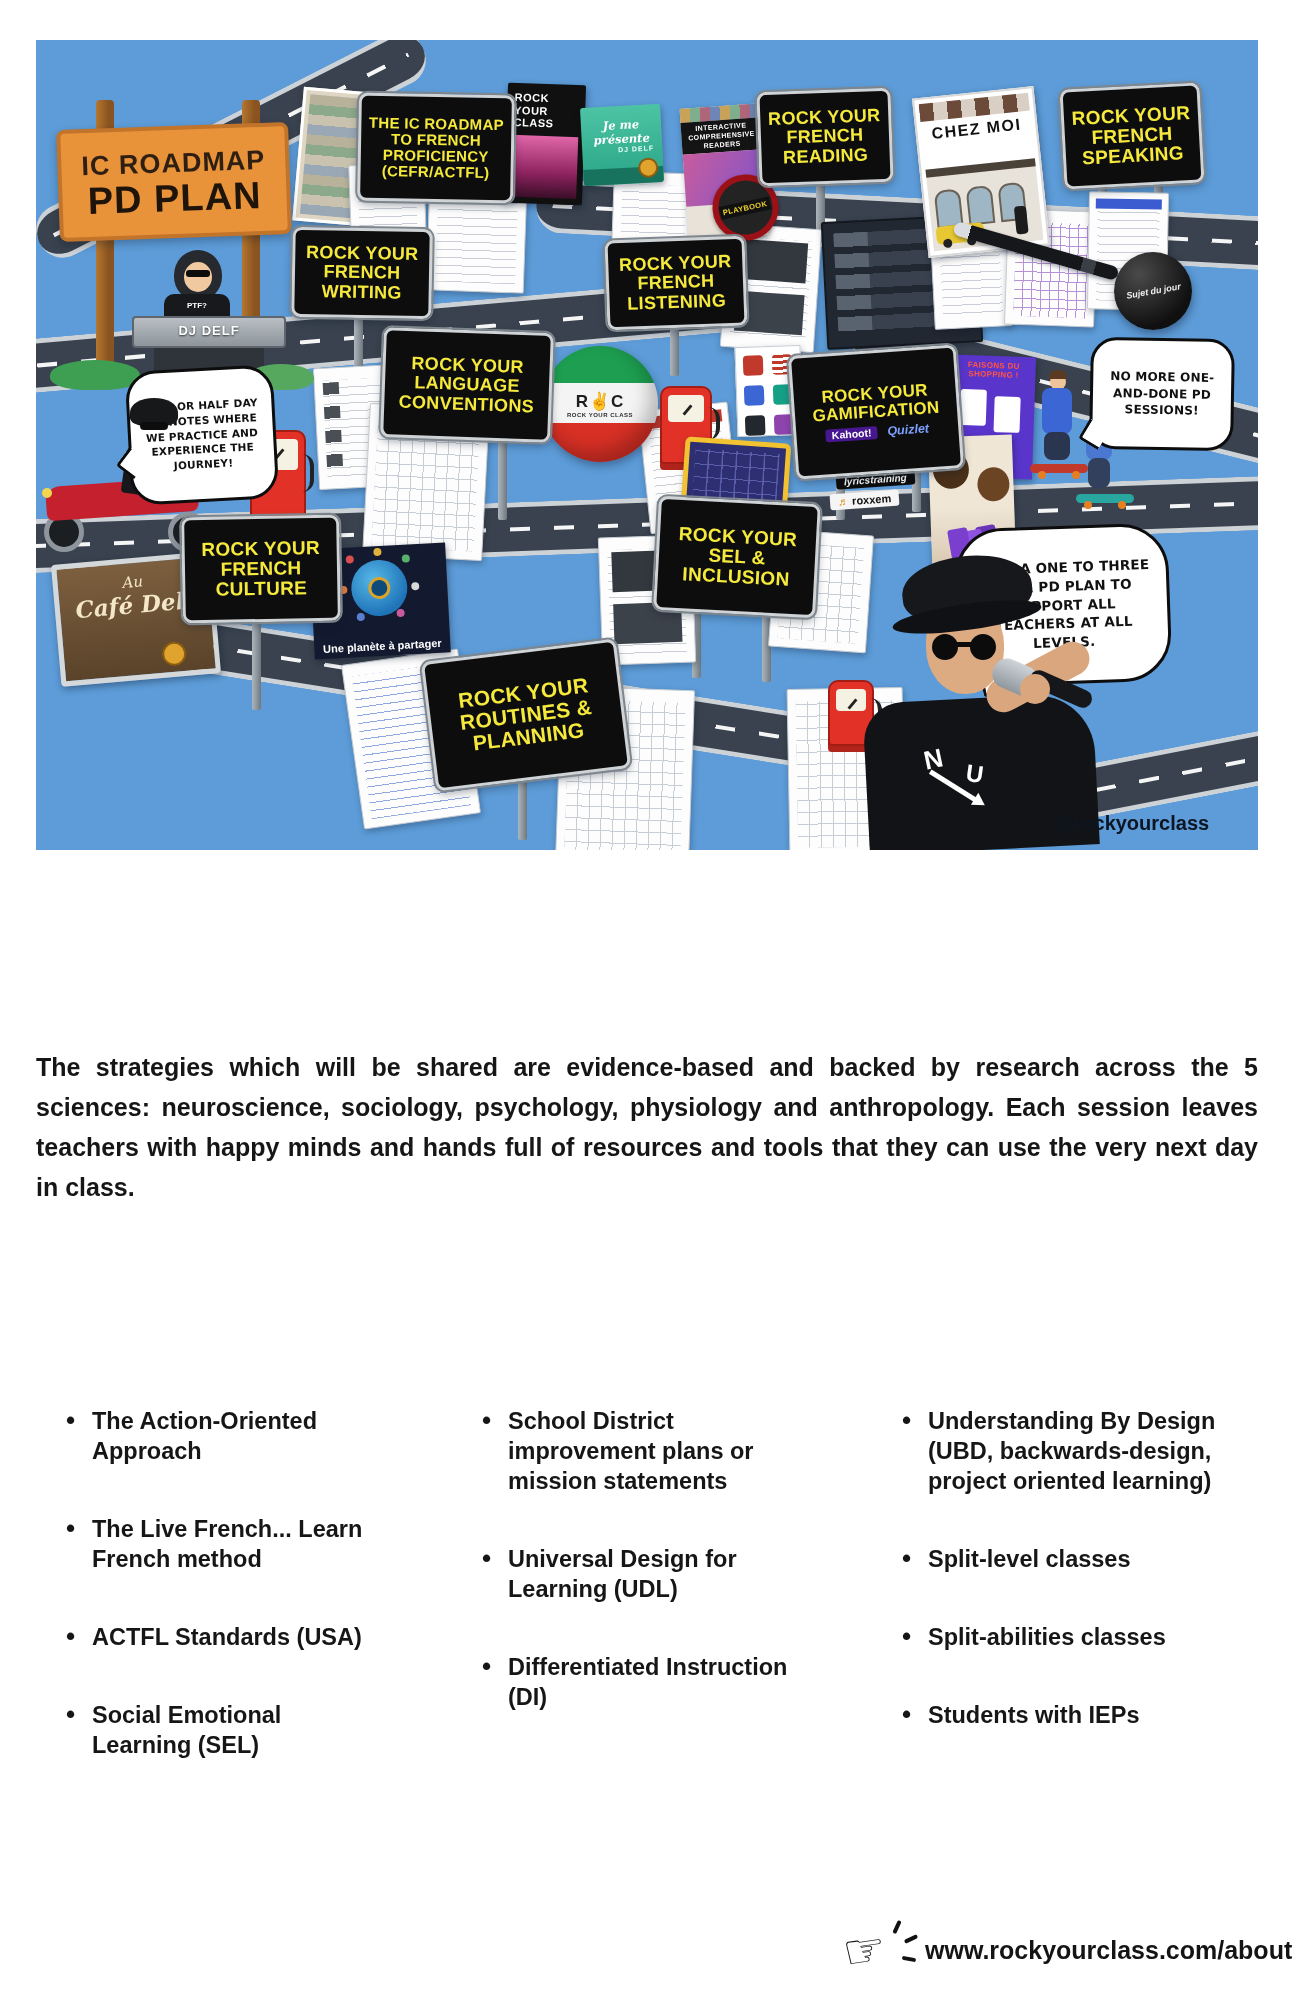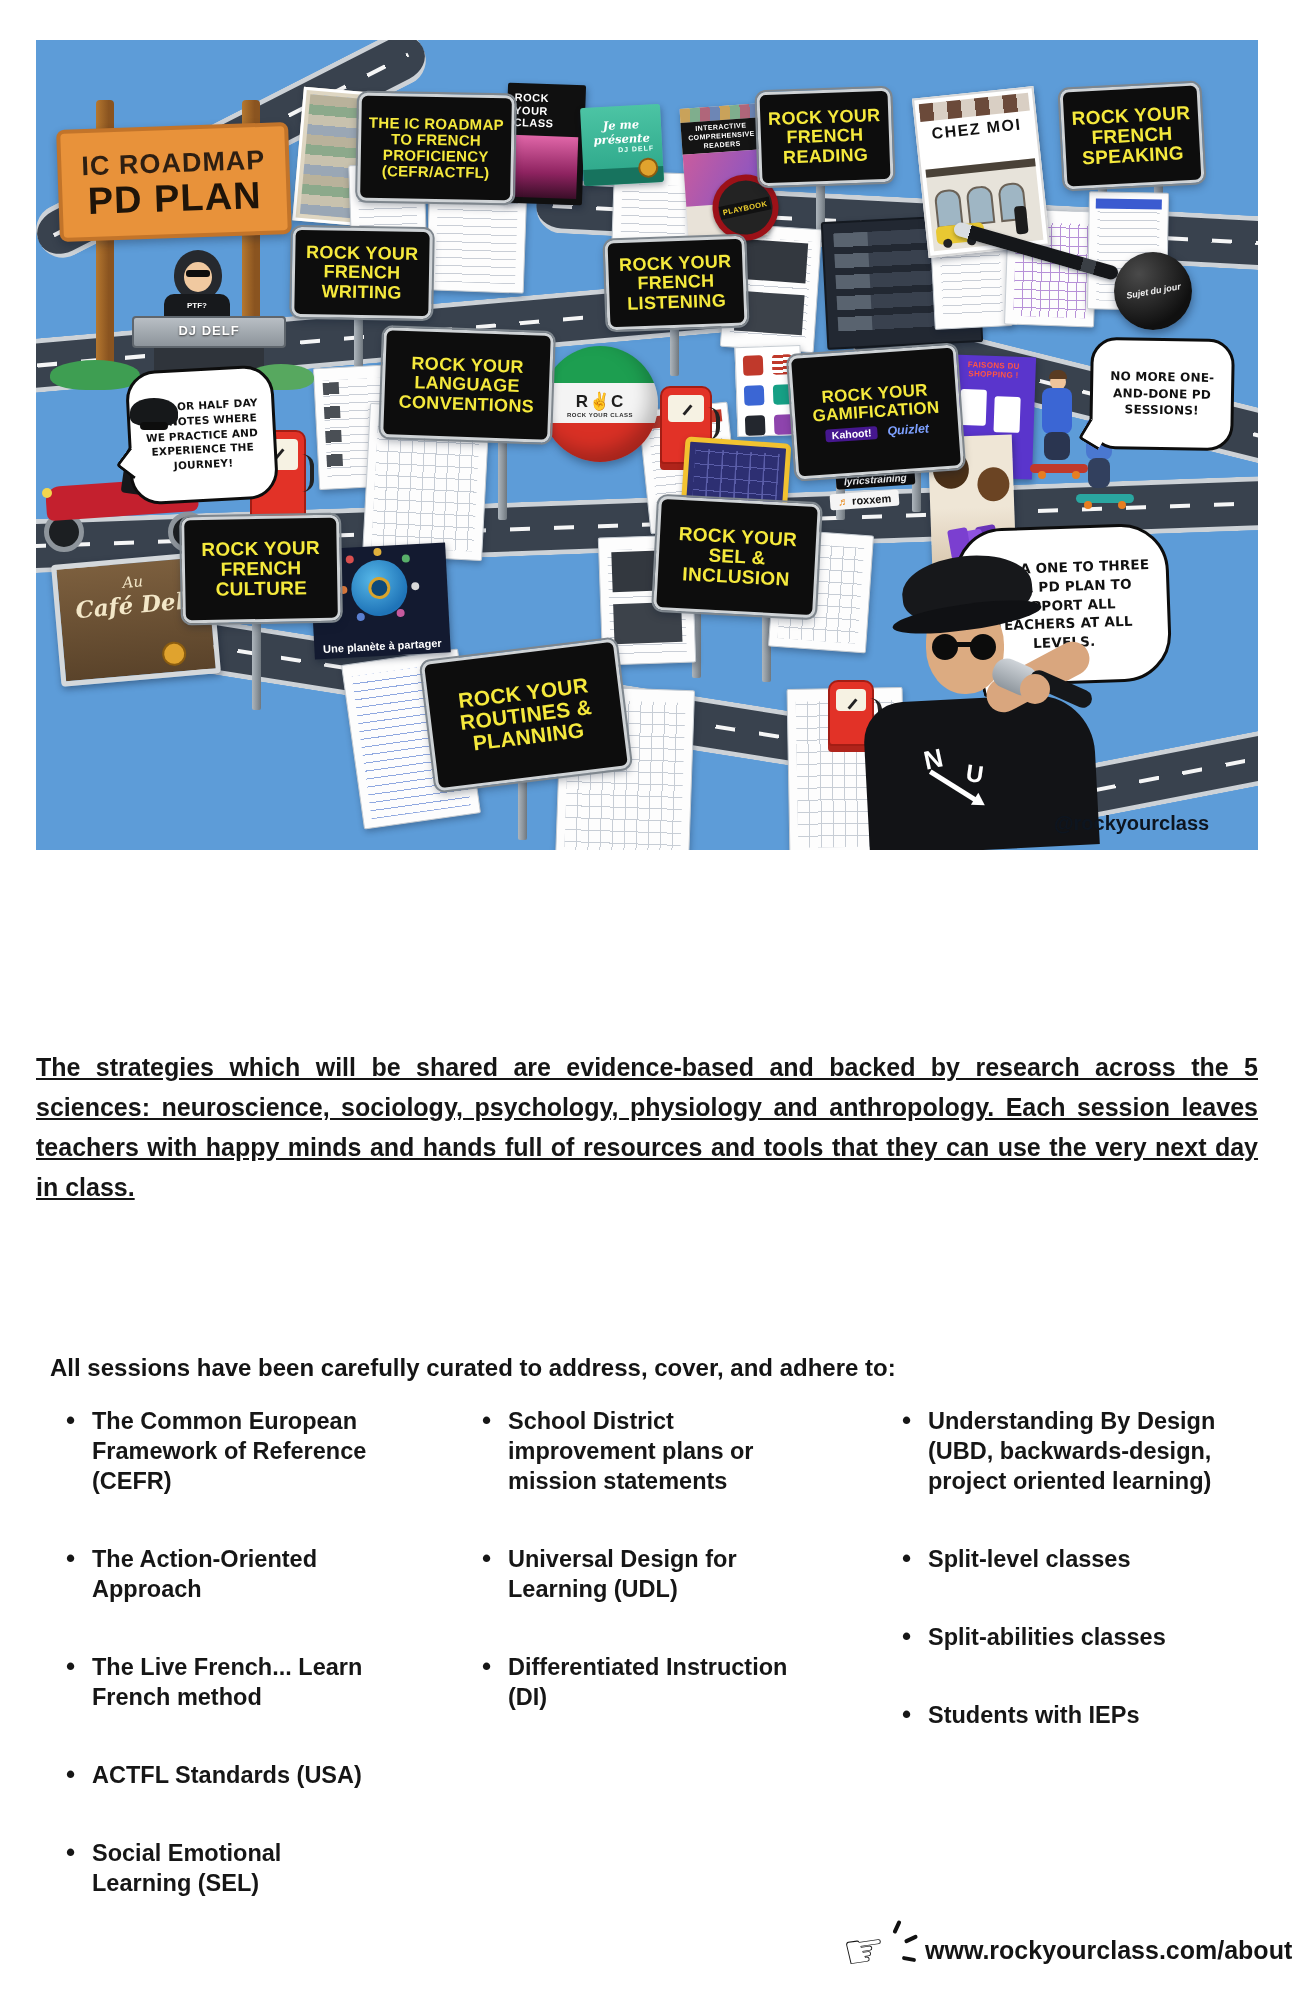--- a/index.html
+++ b/index.html
@@ -267,21 +267,21 @@
   .sujet-ball{position:absolute;z-index:6;left:1078px;top:212px;width:78px;height:78px;border-radius:50%;
         background:radial-gradient(circle at 32% 28%,#4a4a4a,#101010 70%);
         display:flex;align-items:center;justify-content:center;box-shadow:1px 4px 8px rgba(10,20,40,.4);}
   .sujet-ball span{color:#eee;font-size:9px;font-style:italic;font-weight:700;transform:rotate(-10deg);}
 
   #watermark{position:absolute;z-index:9;left:1018px;top:772px;font-size:20px;font-weight:800;color:#0d1520;}
 
   
   .para{position:absolute;left:36px;width:1222px;font-size:25px;font-weight:700;color:#161616;
         text-align:justify;line-height:40px;}
-  #para1{top:902px;} #para2{top:1022px;text-decoration:underline;}
+  #para1{top:902px;} #para2{top:1022px;}
   #callout{position:absolute;left:54px;top:1206px;width:1186px;height:104px;box-sizing:border-box;
         border:3px solid #0a0a0a;box-shadow:-5px 7px 0 -2px #0a0a0a;background:#fff;
         display:flex;align-items:center;justify-content:center;padding:10px 40px;}
   #callout p{margin:0;font-size:24px;font-weight:700;color:#141414;text-align:center;line-height:1.55;}
   #list-heading{position:absolute;left:50px;top:1354px;width:1200px;font-size:24px;font-weight:700;color:#141414;}
   .col{position:absolute;top:1406px;}
   .col-0{left:64px;width:312px;} .col-1{left:480px;width:322px;} .col-2{left:900px;width:340px;}
   .col ul{list-style:none;margin:0;padding:0;}
   .col li{position:relative;padding-left:28px;margin-bottom:48px;font-size:23.5px;font-weight:700;
         color:#161616;line-height:30px;}
@@ -538,24 +538,22 @@
       <div class="post" style="left: 656px; top: 566px; height: 72px;"></div>
       <div class="post" style="left: 726px; top: 568px; height: 74px;"></div>
       <div class="post" style="left: 482px; top: 728px; height: 72px;"></div>
       <div class="post" style="left: 800px; top: 426px; height: 54px;"></div>
       <div class="post" style="left: 876px; top: 420px; height: 52px;"></div>
     </div>
 
   <p class="para" id="para2">The strategies which will be shared are evidence-based and backed by research across the 5 sciences: neuroscience, sociology, psychology, physiology and anthropology. Each session leaves teachers with happy minds and hands full of resources and tools that they can use the very next day in class.</p>
 
 
-  <div id="list-heading">All sessions have been carefully curated to address, cover, and adhere to:</div>
   <div class="col col-0">
       <ul>
-        <li>The Common European Framework of Reference (CEFR)</li>
         <li>The Action-Oriented Approach</li>
         <li>The Live French... Learn French method</li>
         <li>ACTFL Standards (USA)</li>
         <li>Social Emotional Learning (SEL)</li>
       </ul>
     </div>
   <div class="col col-1">
       <ul>
         <li>School District improvement plans or mission statements</li>
         <li>Universal Design for Learning (UDL)</li>

